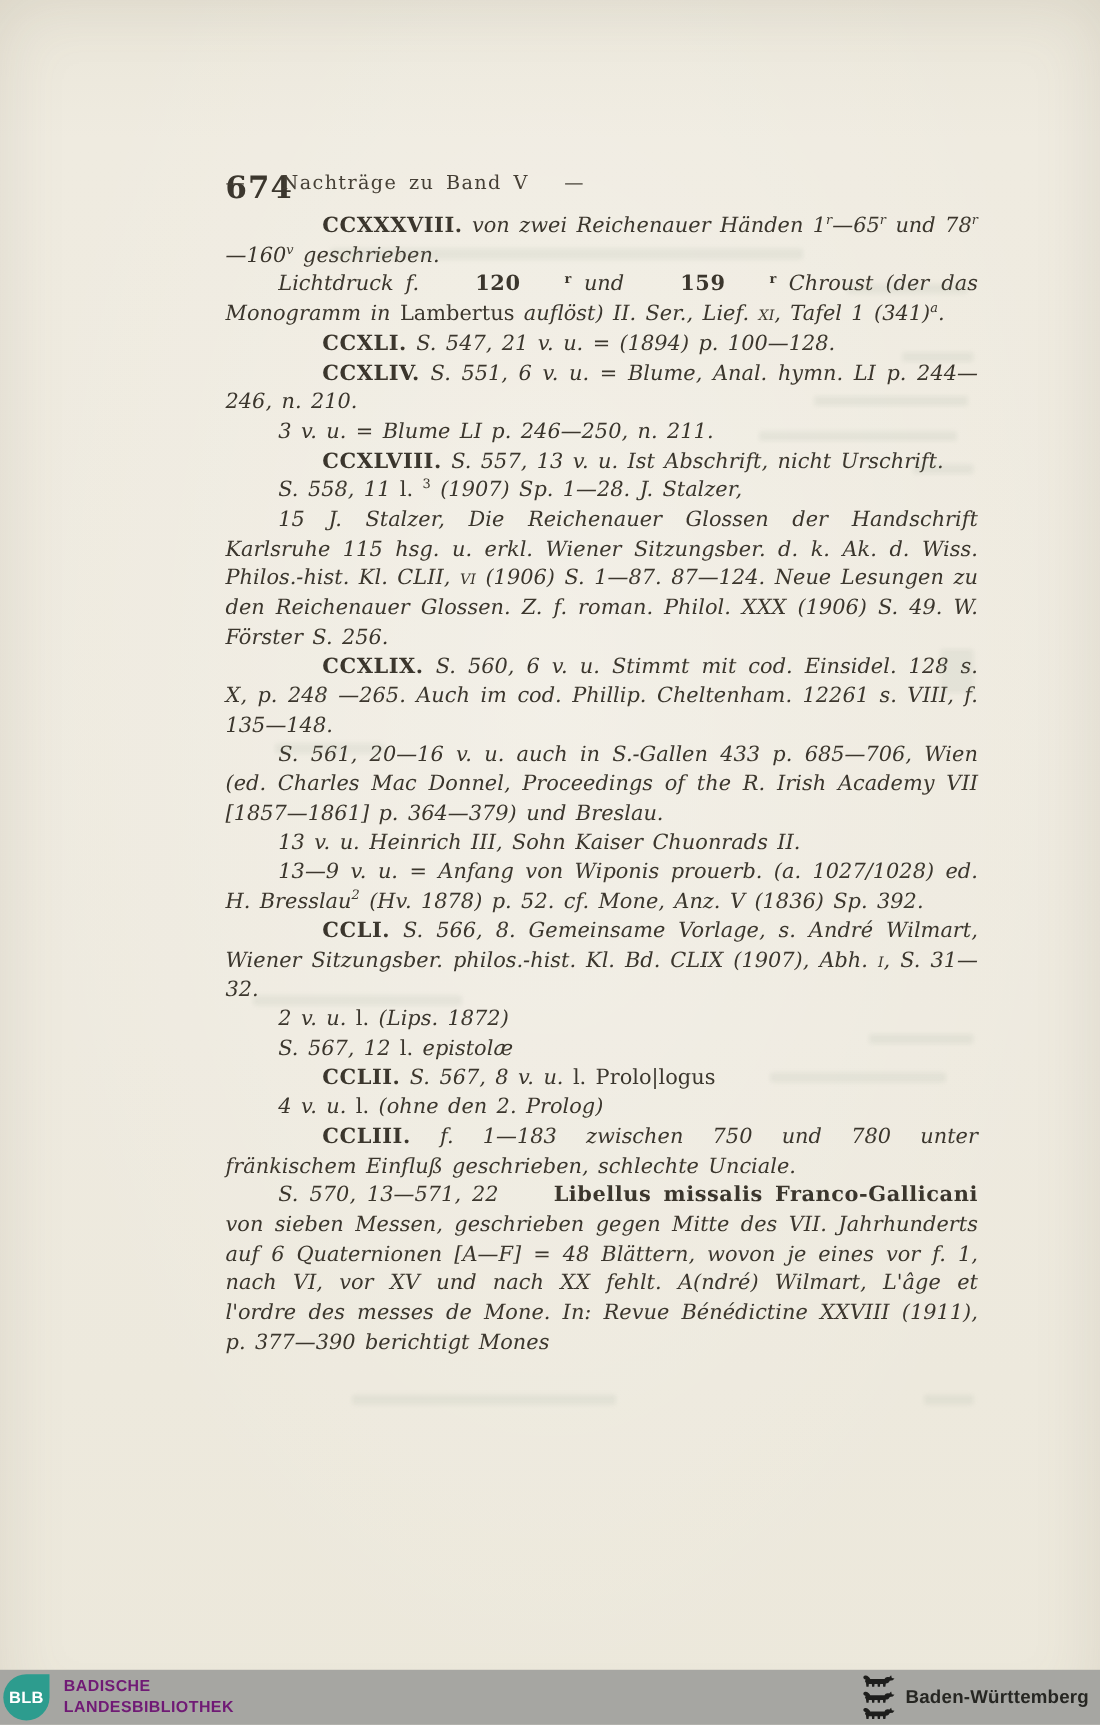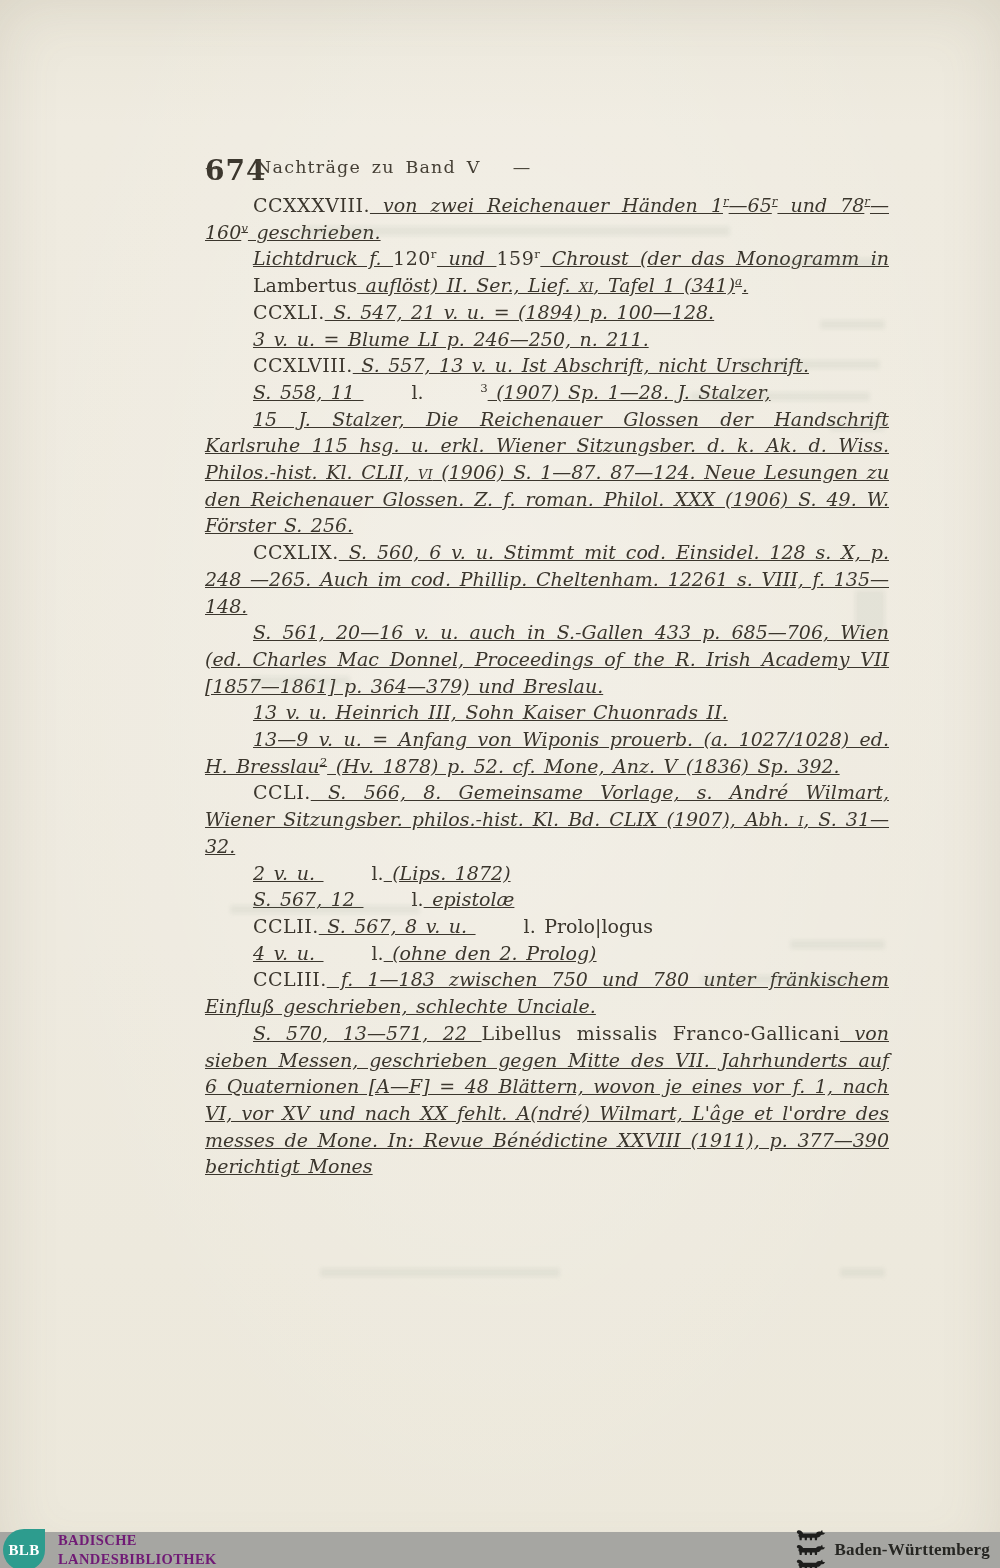--- a/index.html
+++ b/index.html
@@ -28,35 +28,35 @@
   .text-block {
     position: absolute; left: 205px; top: 192px; width: 684px;
     color: #3b362d;
   }
   .para {
     margin: 0; text-indent: 48px; text-align: justify;
     font-size: 19px; line-height: 26.7px;
     font-style: italic;
     word-spacing: 2.5px;
   }
-  .run-b { font-style: normal; font-weight: 400; letter-spacing: 0.5px; }
-  .run-i { font-style: italic; text-decoration: underline; }
-  .run-r { font-style: normal; margin-left: 48px; }
+  .run-b { font-style: normal; font-weight: 700; letter-spacing: 0.5px; margin-left: 40px; }
+  .run-i { font-style: italic; }
+  .run-r { font-style: normal; }
   .sup { vertical-align: super; font-size: 0.62em; line-height: 0; }
   .sc  { font-variant: small-caps; }
   .ghost {
     position: absolute; border-radius: 3px;
     background: rgba(130,145,125,0.10);
     filter: blur(2px);
   }
   .footer-bar {
-    position: absolute; left: 0; right: 0; bottom: 0; height: 36px;
+    position: absolute; left: 0; right: 0; bottom: 0; height: 50px;
     background: #a6a6a2;
     display: flex; justify-content: space-between;
-    font-family: Liberation Serif, serif;
+    font-family: Liberation Sans, sans-serif;
   }
   .footer-left { display: flex; align-items: center; gap: 13px; padding-left: 3px; }
   .blb-logo {
     width: 42px; height: 42px; background: #2d9c8e;
     border-radius: 21px 0 21px 21px;
     display: flex; align-items: center; justify-content: center;
     color: #ffffff; font-weight: 700; font-size: 15px; letter-spacing: 0.3px;
   }
   .library-name { font-weight: 700; font-size: 14.5px; line-height: 19px; color: #701a75; letter-spacing: 0.4px; }
   .footer-right { display: flex; align-items: center; gap: 7px; padding-right: 10px; }
@@ -68,20 +68,21 @@
 
 <div class="scan-page">
 
   <div class="page-number">674</div>
   <div class="running-head">—   Nachträge zu Band V   —</div>
 
   <div class="text-block">
       <p class="para"><span class="run-b">CCXXXVIII.</span><span class="run-i"> von zwei Reichenauer Händen 1</span><span class="run-i sup">r</span><span class="run-i">—65</span><span class="run-i sup">r</span><span class="run-i"> und 78</span><span class="run-i sup">r</span><span class="run-i">—160</span><span class="run-i sup">v</span><span class="run-i"> geschrieben.</span></p>
       <p class="para"><span class="run-i">Lichtdruck f. </span><span class="run-b">120</span><span class="run-b sup">r</span><span class="run-i"> und </span><span class="run-b">159</span><span class="run-b sup">r</span><span class="run-i"> Chroust (der das Monogramm in </span><span class="run-r">Lambertus</span><span class="run-i"> auflöst) II. Ser., Lief. </span><span class="run-i sc">xi</span><span class="run-i">, Tafel 1 (341)</span><span class="run-i sup">a</span><span class="run-i">.</span></p>
       <p class="para"><span class="run-b">CCXLI.</span><span class="run-i"> S. 547, 21 v. u. = (1894) p. 100—128.</span></p>
+      <p class="para"><span class="run-b">CCXLIV.</span><span class="run-i"> S. 551, 6 v. u. = Blume, Anal. hymn. LI p. 244—246, n. 210.</span></p>
       <p class="para"><span class="run-i">3 v. u. = Blume LI p. 246—250, n. 211.</span></p>
       <p class="para"><span class="run-b">CCXLVIII.</span><span class="run-i"> S. 557, 13 v. u. Ist Abschrift, nicht Urschrift.</span></p>
       <p class="para"><span class="run-i">S. 558, 11 </span><span class="run-r">l. </span><span class="run-r sup">3</span><span class="run-i"> (1907) Sp. 1—28.  J. Stalzer,</span></p>
       <p class="para"><span class="run-i">15 J. Stalzer, Die Reichenauer Glossen der Handschrift Karlsruhe 115 hsg. u. erkl. Wiener Sitzungsber. d. k. Ak. d. Wiss. Philos.-hist. Kl. CLII, </span><span class="run-i sc">vi</span><span class="run-i"> (1906) S. 1—87. 87—124.  Neue Lesungen zu den Reichenauer Glossen. Z. f. roman. Philol. XXX (1906) S. 49. W. Förster S. 256.</span></p>
       <p class="para"><span class="run-b">CCXLIX.</span><span class="run-i"> S. 560, 6 v. u. Stimmt mit cod. Einsidel. 128 s. X, p. 248 —265.  Auch im cod. Phillip. Cheltenham. 12261 s. VIII, f. 135—148.</span></p>
       <p class="para"><span class="run-i">S. 561, 20—16 v. u. auch in S.-Gallen 433 p. 685—706, Wien (ed. Charles Mac Donnel, Proceedings of the R. Irish Academy VII [1857—1861] p. 364—379) und Breslau.</span></p>
       <p class="para"><span class="run-i">13 v. u. Heinrich III, Sohn Kaiser Chuonrads II.</span></p>
       <p class="para"><span class="run-i">13—9 v. u. = Anfang von Wiponis prouerb. (a. 1027/1028) ed. H. Bresslau</span><span class="run-i sup">2</span><span class="run-i"> (Hv. 1878) p. 52.  cf. Mone, Anz. V (1836) Sp. 392.</span></p>
       <p class="para"><span class="run-b">CCLI.</span><span class="run-i"> S. 566, 8.  Gemeinsame Vorlage, s. André Wilmart, Wiener Sitzungsber. philos.-hist. Kl. Bd. CLIX (1907), Abh. </span><span class="run-i sc">i</span><span class="run-i">, S. 31—32.</span></p>
       <p class="para"><span class="run-i">2 v. u. </span><span class="run-r">l.</span><span class="run-i"> (Lips. 1872)</span></p>

